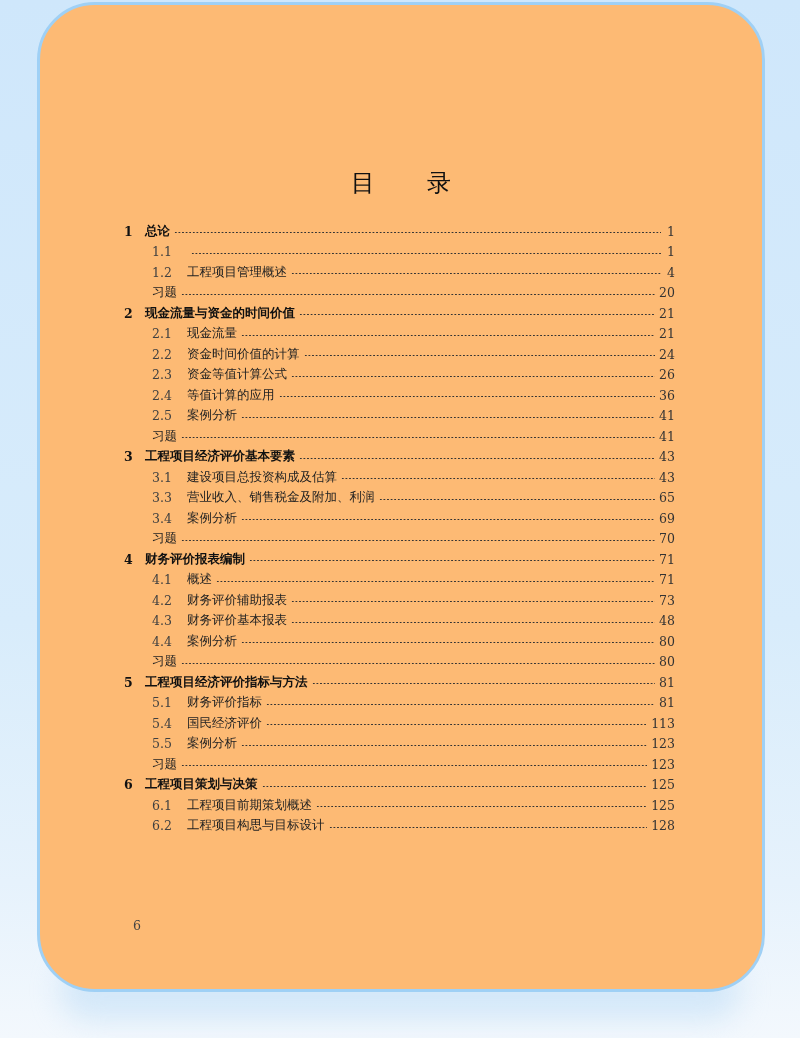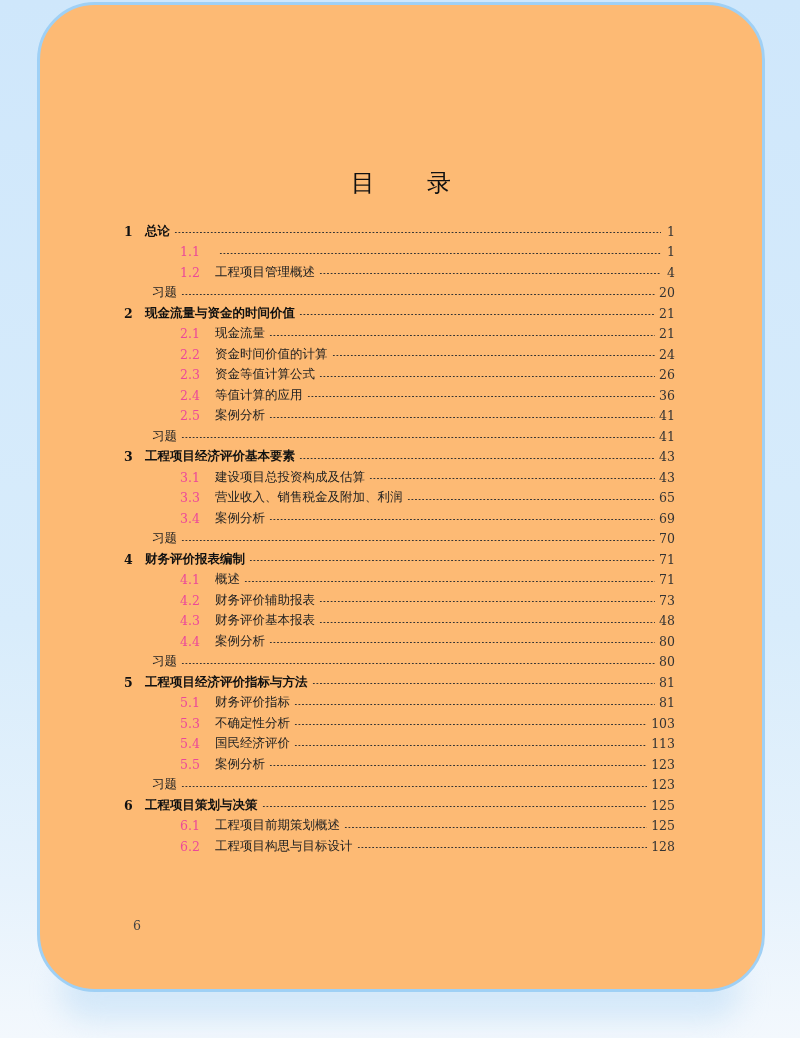--- a/index.html
+++ b/index.html
@@ -101,22 +101,21 @@
   .row.chapter .page {
     font-weight: normal;
     font-family: "DejaVu Serif", "Liberation Serif", serif;
     color: #333;
   }
   .row.section {
     padding-left: 28px;
   }
   .row.section .num {
     width: 35px;
-    color: #ec4899;
-    margin-left: 28px;
+    color: #404040;
   }
   .row.exercise {
     padding-left: 28px;
   }
   .page-number {
     position: absolute;
     left: 133px;
     top: 918px;
     font-size: 12.5px;
     color: #444;
@@ -267,26 +266,20 @@
       <span class="dots"></span>
       <span class="page">81</span>
     </div>
     <div class="row section">
       <span class="num">5.1</span>
       <span class="label">财务评价指标</span>
       <span class="dots"></span>
       <span class="page">81</span>
     </div>
     <div class="row section">
-      <span class="num">5.3</span>
-      <span class="label">不确定性分析</span>
-      <span class="dots"></span>
-      <span class="page">103</span>
-    </div>
-    <div class="row section">
       <span class="num">5.4</span>
       <span class="label">国民经济评价</span>
       <span class="dots"></span>
       <span class="page">113</span>
     </div>
     <div class="row section">
       <span class="num">5.5</span>
       <span class="label">案例分析</span>
       <span class="dots"></span>
       <span class="page">123</span>

